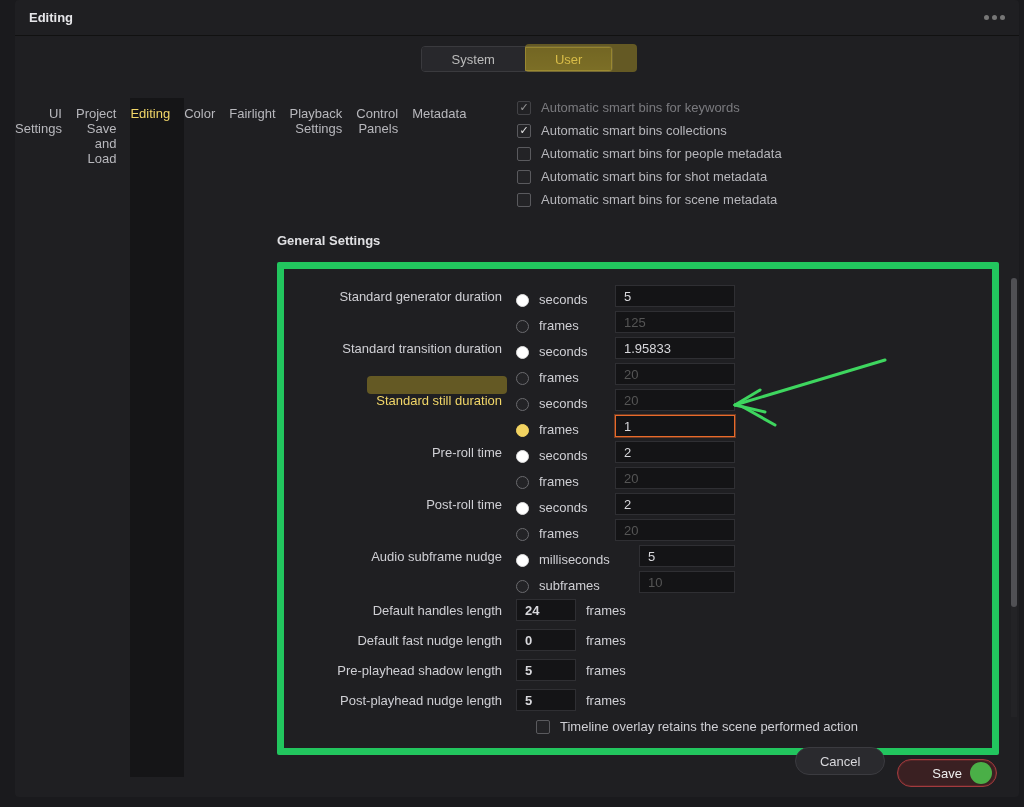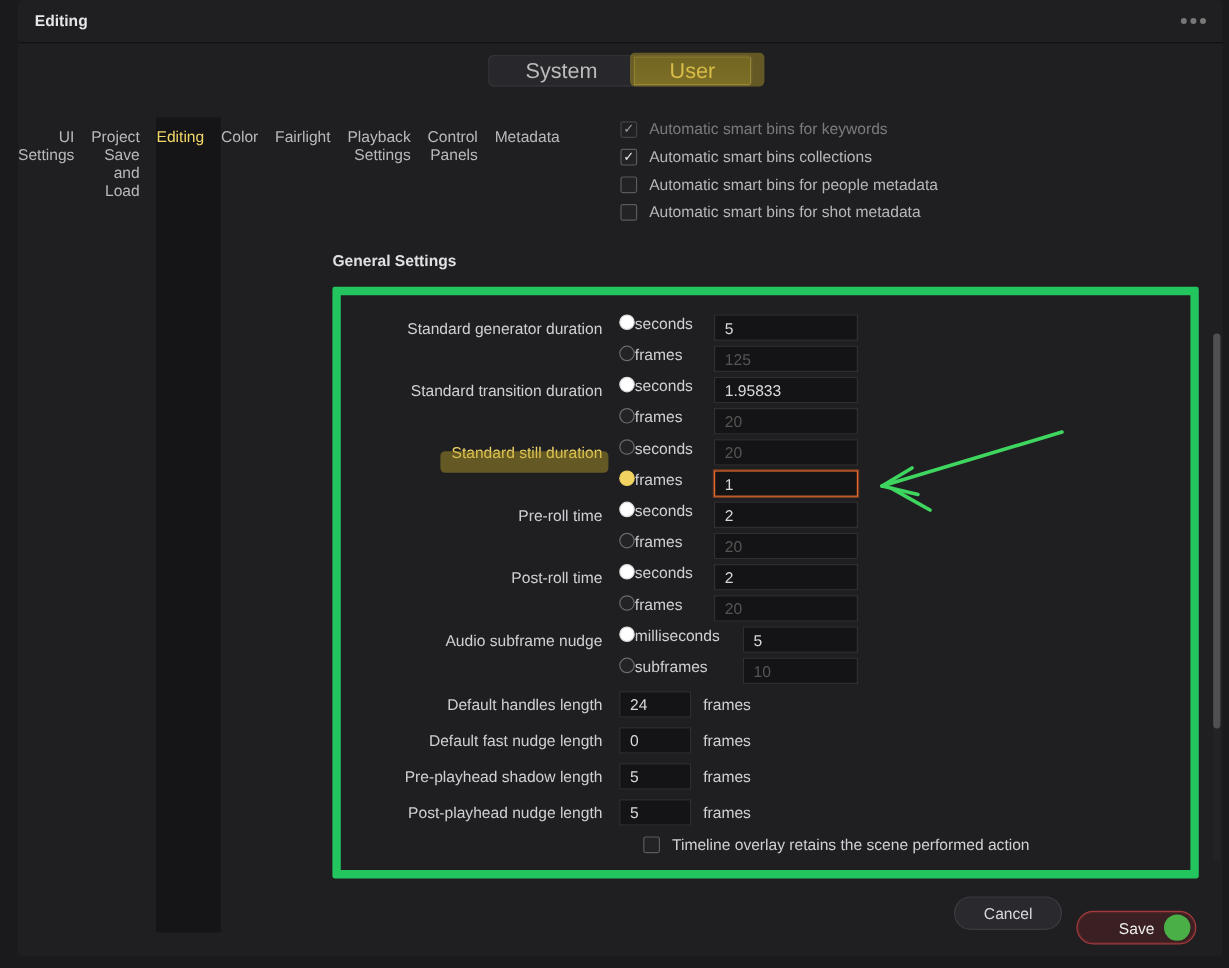--- a/index.html
+++ b/index.html
@@ -22,21 +22,21 @@
   }
   .dots { display: flex; gap: 3px; }
   .dot { width: 5px; height: 5px; border-radius: 50%; background: #777; }
 
   .tabbar { display: flex; justify-content: center; padding: 10px 0 6px; }
   .tabset {
     display: inline-flex; border: 1px solid #3a3a3e; border-radius: 4px;
     overflow: hidden; height: 26px;
   }
   .tab {
-    padding: 4px 30px; color: #bbb; background: #28282c; font-size: 18px;
+    padding: 4px 30px; color: #bbb; background: #28282c; font-size: 13px;
     display: flex; align-items: center; cursor: pointer;
   }
   .tab.active {
     color: #f2d361;
     background: linear-gradient(to top, #4c4726, #3a3720);
     box-shadow: inset 0 0 0 1px rgba(242,211,97,.35);
   }
 
   .content { flex: 1; display: flex; min-height: 0; position: relative; }
 
@@ -74,21 +74,21 @@
   .panel {
     border: 7px solid #22c55e; border-radius: 2px; padding: 14px 18px 14px 18px;
   }
 
   .form-row {
     display: flex; align-items: center; padding: 2px 0;
   }
   .form-label {
     width: 214px; text-align: right; padding-right: 14px; color: #cfcfd4;
   }
-  .unit-cell { display: flex; align-items: flex-start; }
+  .unit-cell { display: flex; align-items: flex-end; gap: 10px; }
   .radio {
     width: 13px; height: 13px; border-radius: 50%;
     border: 1px solid #6a6a6e; display: inline-block;
     position: relative; background: #232326;
   }
   .radio.sel { border-color: #ddd; background: #fff; }
   .radio.sel-yel { border-color: #f2d361; background: #f2d361; }
   .unit-label { width: 66px; color: #cfcfd4; }
   .input-box {
     width: 120px; height: 22px; background: #141416;
@@ -97,21 +97,21 @@
   }
   .input-box.disabled { color: #555; }
   .input-wide { width: 76px; }
   .input-highlight {
     border: 1px solid #e86a2a;
     box-shadow: 0 0 0 1px rgba(232,106,42,.4);
   }
 
   .simple-row { display: flex; align-items: center; padding: 4px 0; }
   .simple-row .form-label { color: #cfcfd4; }
-  .simple-row .input-box { width: 60px; margin-right: 10px; }
+  .simple-row .input-box { width: 60px; margin-right: 10px; font-weight: bold; }
   .unit-suffix { color: #cfcfd4; }
 
   .cb-line {
     display: flex; align-items: center; gap: 10px; padding: 4px 0 0 234px; color: #cfcfd4;
   }
 
   .footer {
     position: absolute; bottom: 10px; right: 22px; display: flex; gap: 12px;
   }
   .btn {
@@ -196,20 +196,24 @@
             <span>Automatic smart bins collections</span>
           </div>
         <div class="cb-row">
             <span class="cb"></span>
             <span>Automatic smart bins for people metadata</span>
           </div>
         <div class="cb-row">
             <span class="cb"></span>
             <span>Automatic smart bins for shot metadata</span>
           </div>
+        <div class="cb-row">
+            <span class="cb"></span>
+            <span>Automatic smart bins for scene metadata</span>
+          </div>
       </div>
 
       <div class="sect-title">General Settings</div>
       <div class="panel">
 
         <div class="form-row">
             <div class="form-label">Standard generator duration</div>
           <div class="unit-cell">
               <span class="radio sel"></span>
               <span class="unit-label">seconds</span>

